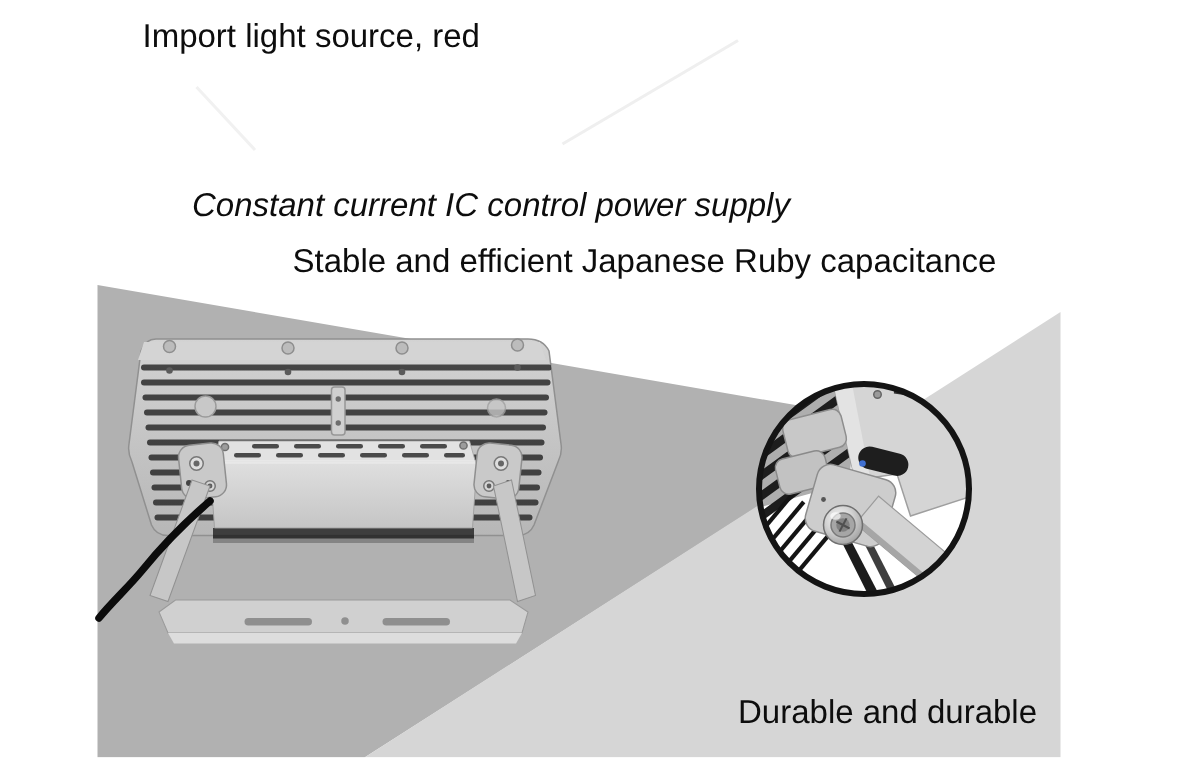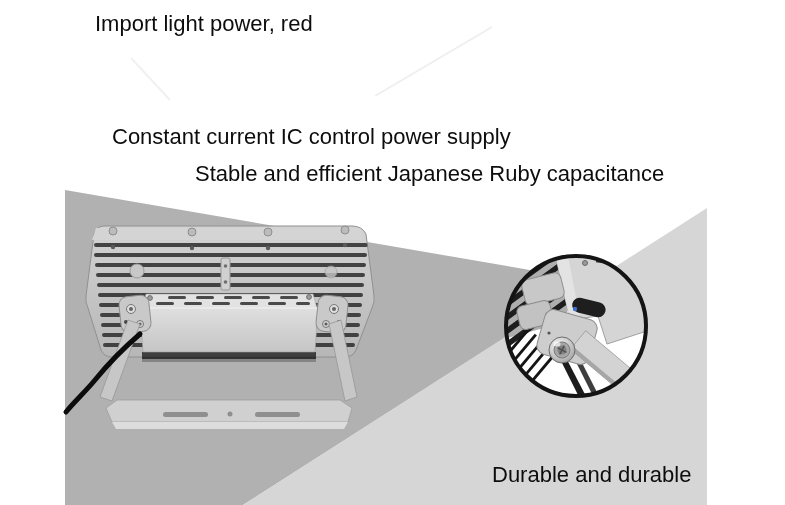--- a/index.html
+++ b/index.html
@@ -6,21 +6,21 @@
   .canvas{
     position:relative;width:785px;height:505px;overflow:hidden;
     background:#ffffff;font-family:"Liberation Sans",sans-serif;
   }
   .bg-svg{position:absolute;left:0;top:0;}
   .feature{
     position:absolute;color:#0d0d0d;font-size:22px;line-height:28px;
     white-space:pre;letter-spacing:0;
   }
   .f1{left:95px;top:10px;}
-  .f2{left:112px;top:123px;}
+  .f2{left:128px;top:123px;font-style:italic;}
   .f3{left:195px;top:160px;}
   .f4{left:492px;top:461px;}
 </style>
 </head>
 <body>
 
 <div class="canvas">
 
   <svg class="bg-svg" width="785" height="505" viewBox="0 0 785 505">
     <defs>
@@ -192,21 +192,21 @@
             <line x1="557" y1="350" x2="567" y2="350"></line>
               <line x1="562" y1="345" x2="562" y2="355"></line>
           </g>
           <ellipse cx="557" cy="344" rx="3.5" ry="2.5" fill="#fff" opacity="0.65"></ellipse>
         </g>
       </g>
       <circle cx="576" cy="326" r="70" fill="none" stroke="#141414" stroke-width="4"></circle>
     </g>
   </svg>
 
-  <div class="feature f1"><span>Import light power, red</span><br>
+  <div class="feature f1"><span>Import light source, red</span><br>
 </div>
 
   <div class="feature f2">Constant current IC control power supply</div>
 
   <div class="feature f3">Stable and efficient Japanese Ruby capacitance</div>
 
   <div class="feature f4">Durable and durable</div>
 </div>
 
 </body></html>

